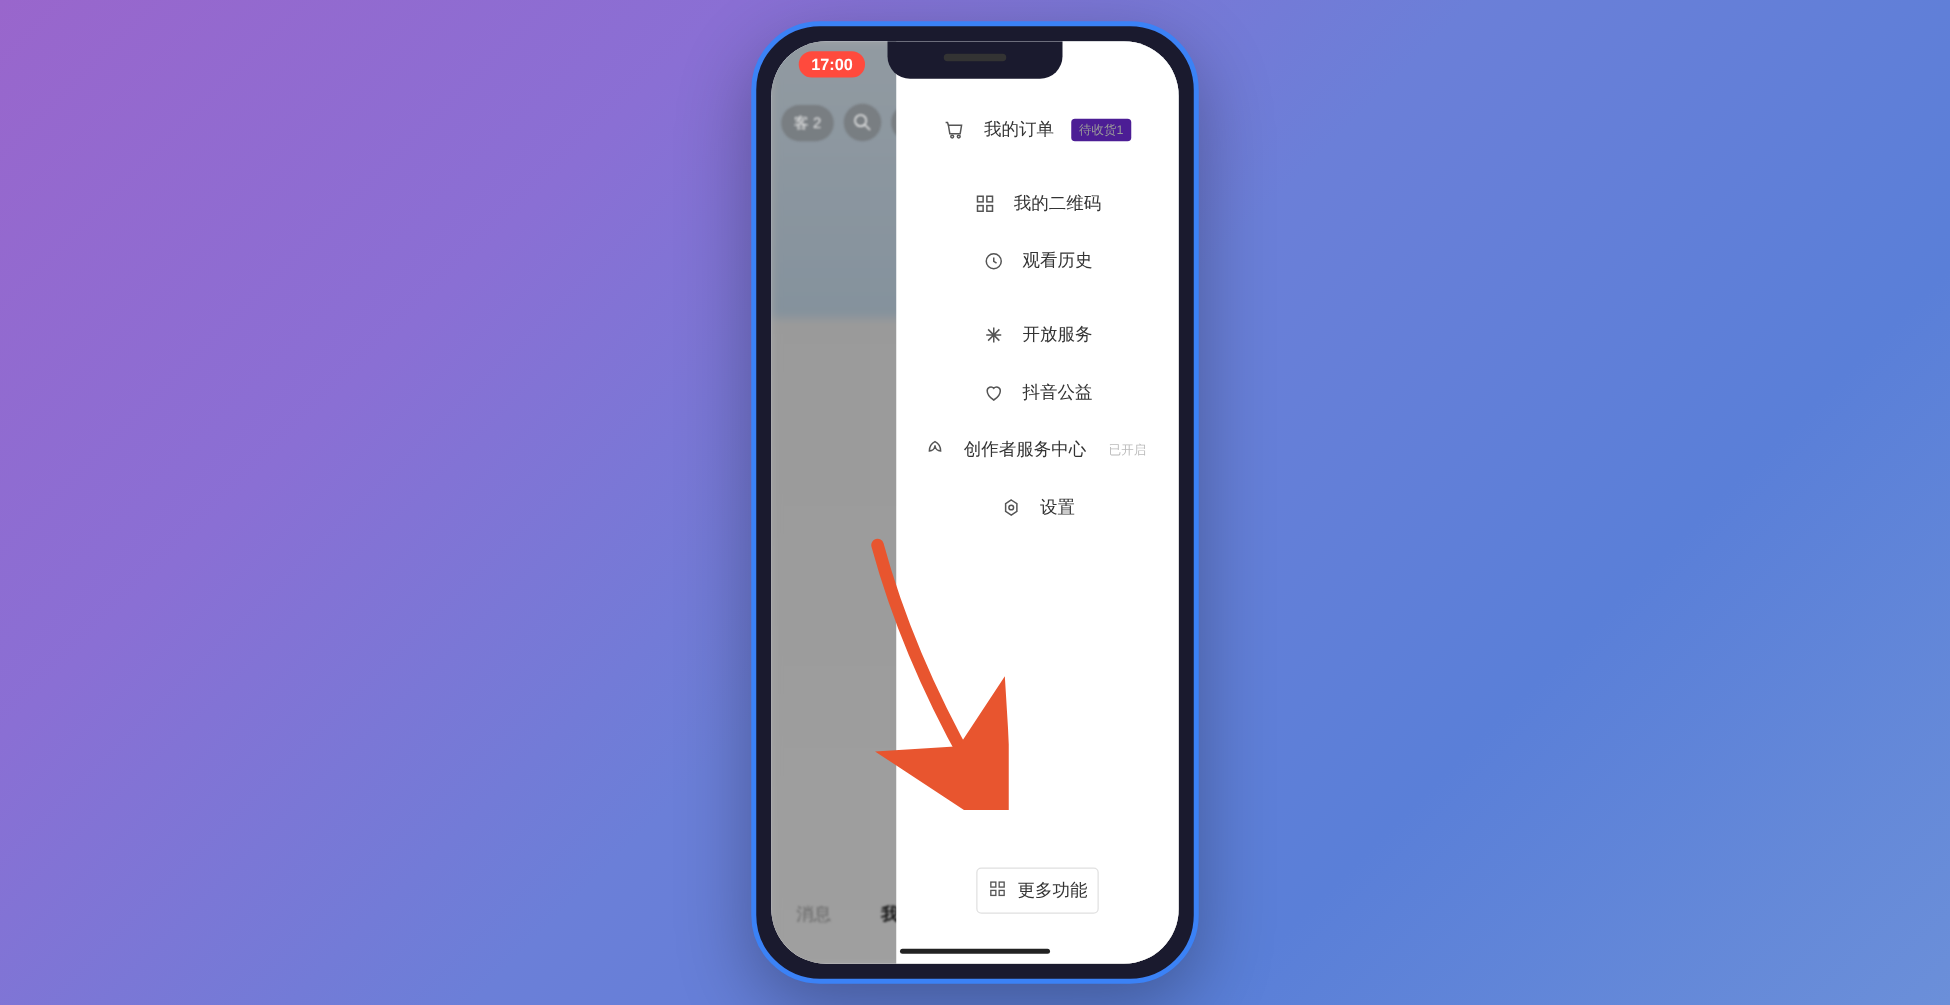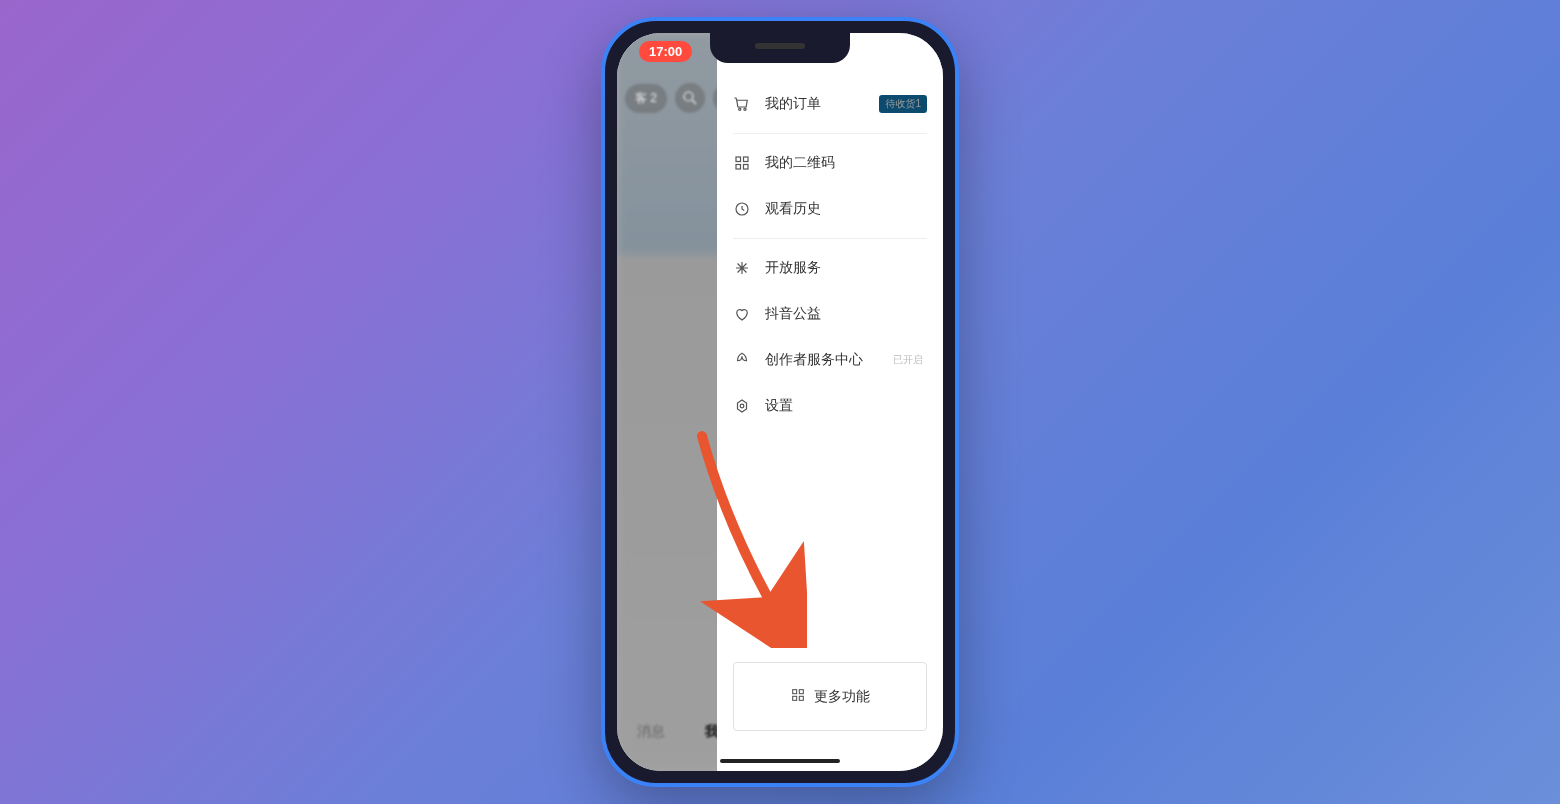--- a/index.html
+++ b/index.html
@@ -117,20 +117,21 @@
   .drawer {
     position: absolute;
     top: 0;
     right: 0;
     bottom: 0;
     width: 226px;
     background: #fff;
     padding: 48px 16px 20px 16px;
     display: flex;
     flex-direction: column;
+    align-items: center;
   }
   .menu-item {
     display: flex;
     align-items: center;
     padding: 14px 0;
     gap: 14px;
     cursor: pointer;
   }
   .menu-icon {
     width: 18px;
@@ -142,40 +143,40 @@
     color: #555;
   }
   .menu-label {
     font-size: 14px;
     color: #333;
     flex: 1;
   }
   .menu-badge {
     font-size: 10px;
     color: #999;
-    background: #0c4a6e;
+    background: #4c1d95;
     padding: 2px 6px;
     border-radius: 3px;
   }
   .menu-badge-light {
     font-size: 10px;
     color: #bbb;
     padding: 2px 4px;
     font-family: Liberation Serif, serif;
   }
   .divider {
     height: 1px;
     background: #eee;
     margin: 6px 0;
   }
   .more-btn {
     margin-top: auto;
     border: 1px solid #e0e0e0;
     border-radius: 4px;
-    padding: 24px;
+    padding: 8px;
     display: flex;
     align-items: center;
     justify-content: center;
     gap: 8px;
     font-size: 14px;
     color: #333;
     cursor: pointer;
     margin-bottom: 20px;
   }
   .home-indicator {

